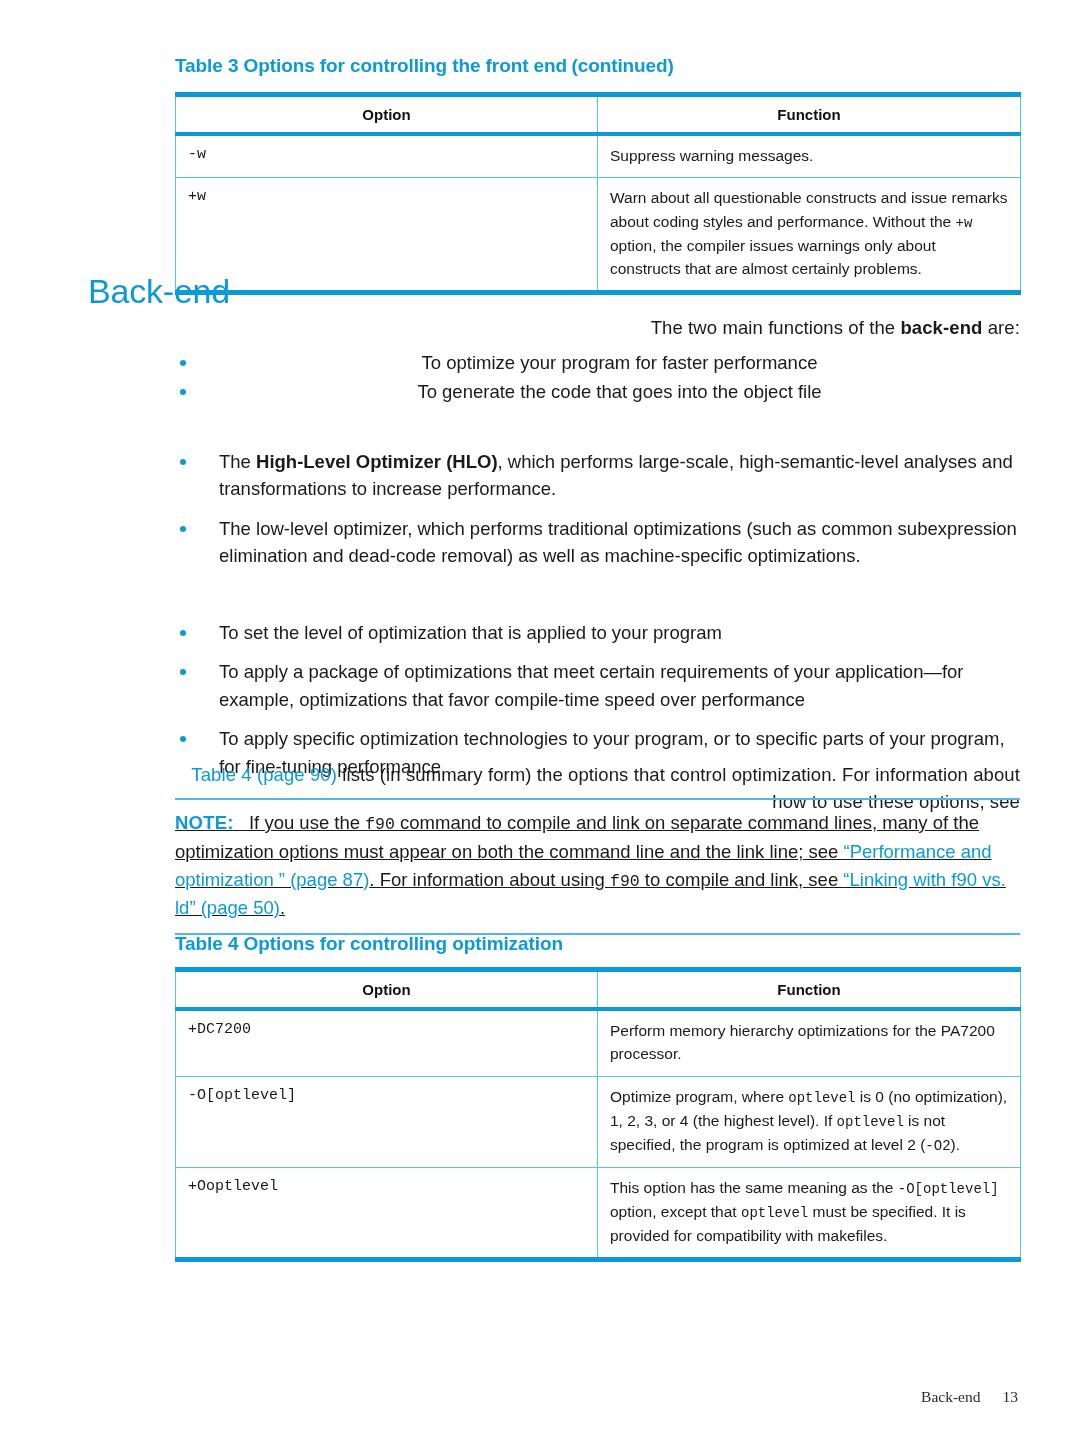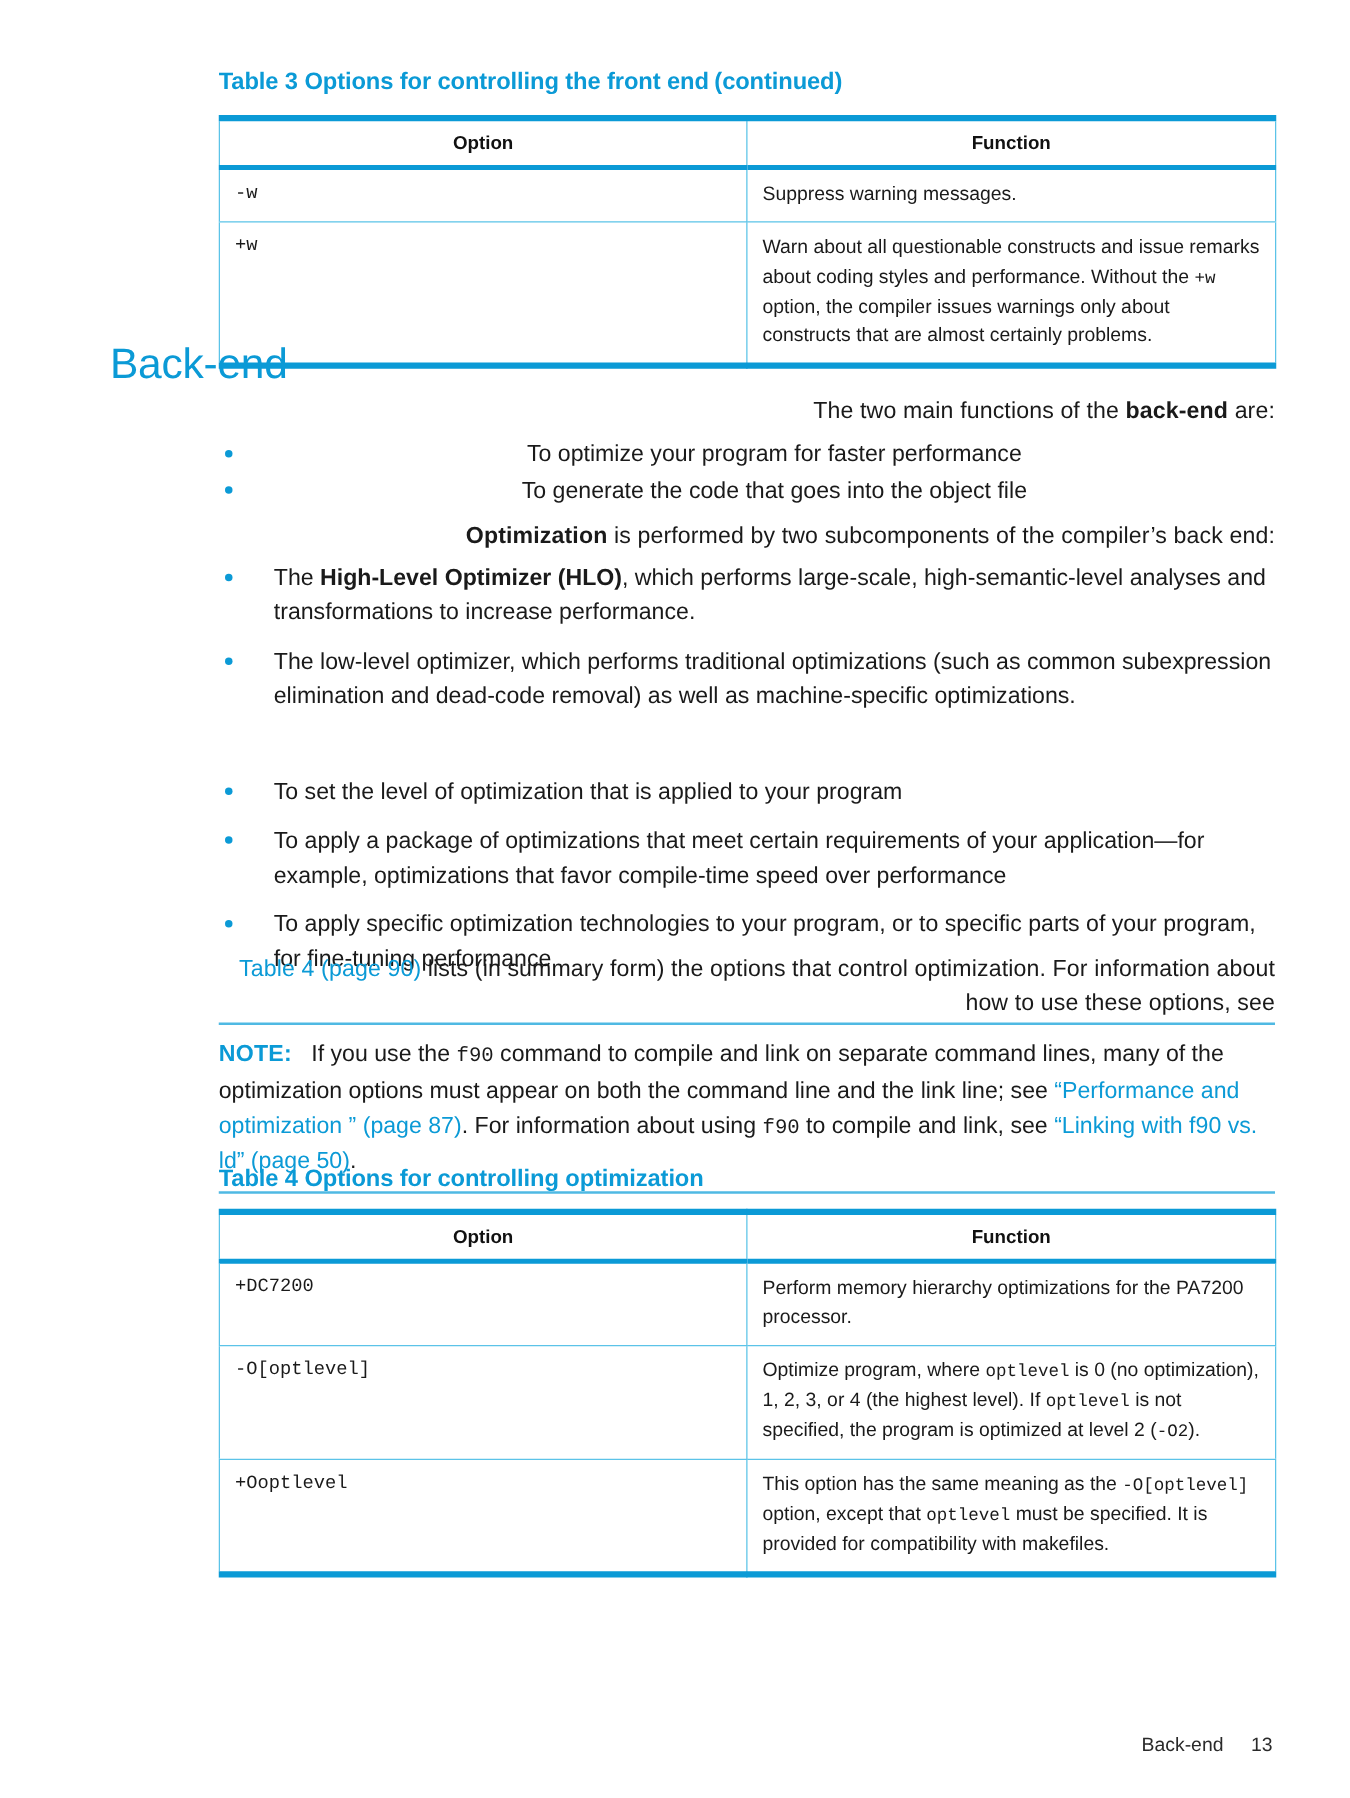--- a/index.html
+++ b/index.html
@@ -149,20 +149,21 @@
     line-height: 1.5;
   }
 
   
   .footer {
     position: absolute;
     right: 62px;
     bottom: 32px;
     font-size: 15.5px;
     color: #2a2a2a;
+    font-family: Liberation Serif, serif;
   }
   .footer .pg { margin-left: 22px; }
 </style>
 </head>
 <body>
 
 <div class="page">
 
   <div class="body-col" style="top:55px;">
     <span class="table-caption">Table 3  Options for controlling the front end</span>
@@ -200,23 +201,20 @@
     <p class="para"><span>The two main functions of the </span><span class="bold">back-end</span><span> are:</span></p>
   </div>
 
   <div class="body-col" style="top:349px;text-align:center;">
     <ul class="bullets tight">
       <li><span>To optimize your program for faster performance</span></li>
       <li><span>To generate the code that goes into the object file</span></li>
     </ul>
   </div>
 
-  <div class="body-col" style="top:414px;">
-    <p class="para"><span class="bold">Optimization</span><span> is performed by two subcomponents of the compiler’s back end:</span></p>
-  </div>
 
   <div class="body-col" style="top:448px;">
     <ul class="bullets loose">
       <li><span>The </span><span class="bold">High-Level Optimizer (HLO)</span><span>, which performs large-scale, high-semantic-level analyses and transformations to increase performance.</span></li>
       <li><span>The low-level optimizer, which performs traditional optimizations (such as common subexpression elimination and dead-code removal) as well as machine-specific optimizations.</span></li>
     </ul>
   </div>
 
 
   <div class="body-col" style="top:619px;">
@@ -224,21 +222,21 @@
       <li><span>To set the level of optimization that is applied to your program</span></li>
       <li><span>To apply a package of optimizations that meet certain requirements of your application—for example, optimizations that favor compile-time speed over performance</span></li>
       <li><span>To apply specific optimization technologies to your program, or to specific parts of your program, for fine-tuning performance</span></li>
     </ul>
   </div>
 
   <div class="body-col" style="top:761px;">
     <p class="para"><a class="blue-text" style="text-decoration:none;" href="#">Table 4 (page 90)</a><span> lists (in summary form) the options that control optimization. For information about how to use these options, see</span></p>
   </div>
 
-  <div class="body-col" style="top:818px;">
+  <div class="body-col" style="top:798px;text-decoration:underline;">
     <div class="note-box">
       <p><span class="note-label">NOTE:</span>&nbsp;&nbsp;&nbsp;<span><span>If you use the </span><span class="mono">f90</span><span> command to compile and link on separate command lines, many of the optimization options must appear on both the command line and the link line; see </span><a href="#" class="blue-text" style="text-decoration: none;">“Performance and optimization ” (page 87)</a><span>. For information about using </span><span class="mono">f90</span><span> to compile and link, see </span><a href="#" class="blue-text" style="text-decoration: none;">“Linking with f90 vs. ld” (page 50)</a><span>.</span></span></p>
     </div>
   </div>
 
   <div class="body-col" style="top:933px;">
     <span class="table-caption">Table 4 Options for controlling optimization</span>
   </div>
 
   <div class="body-col" style="top:967px;">

